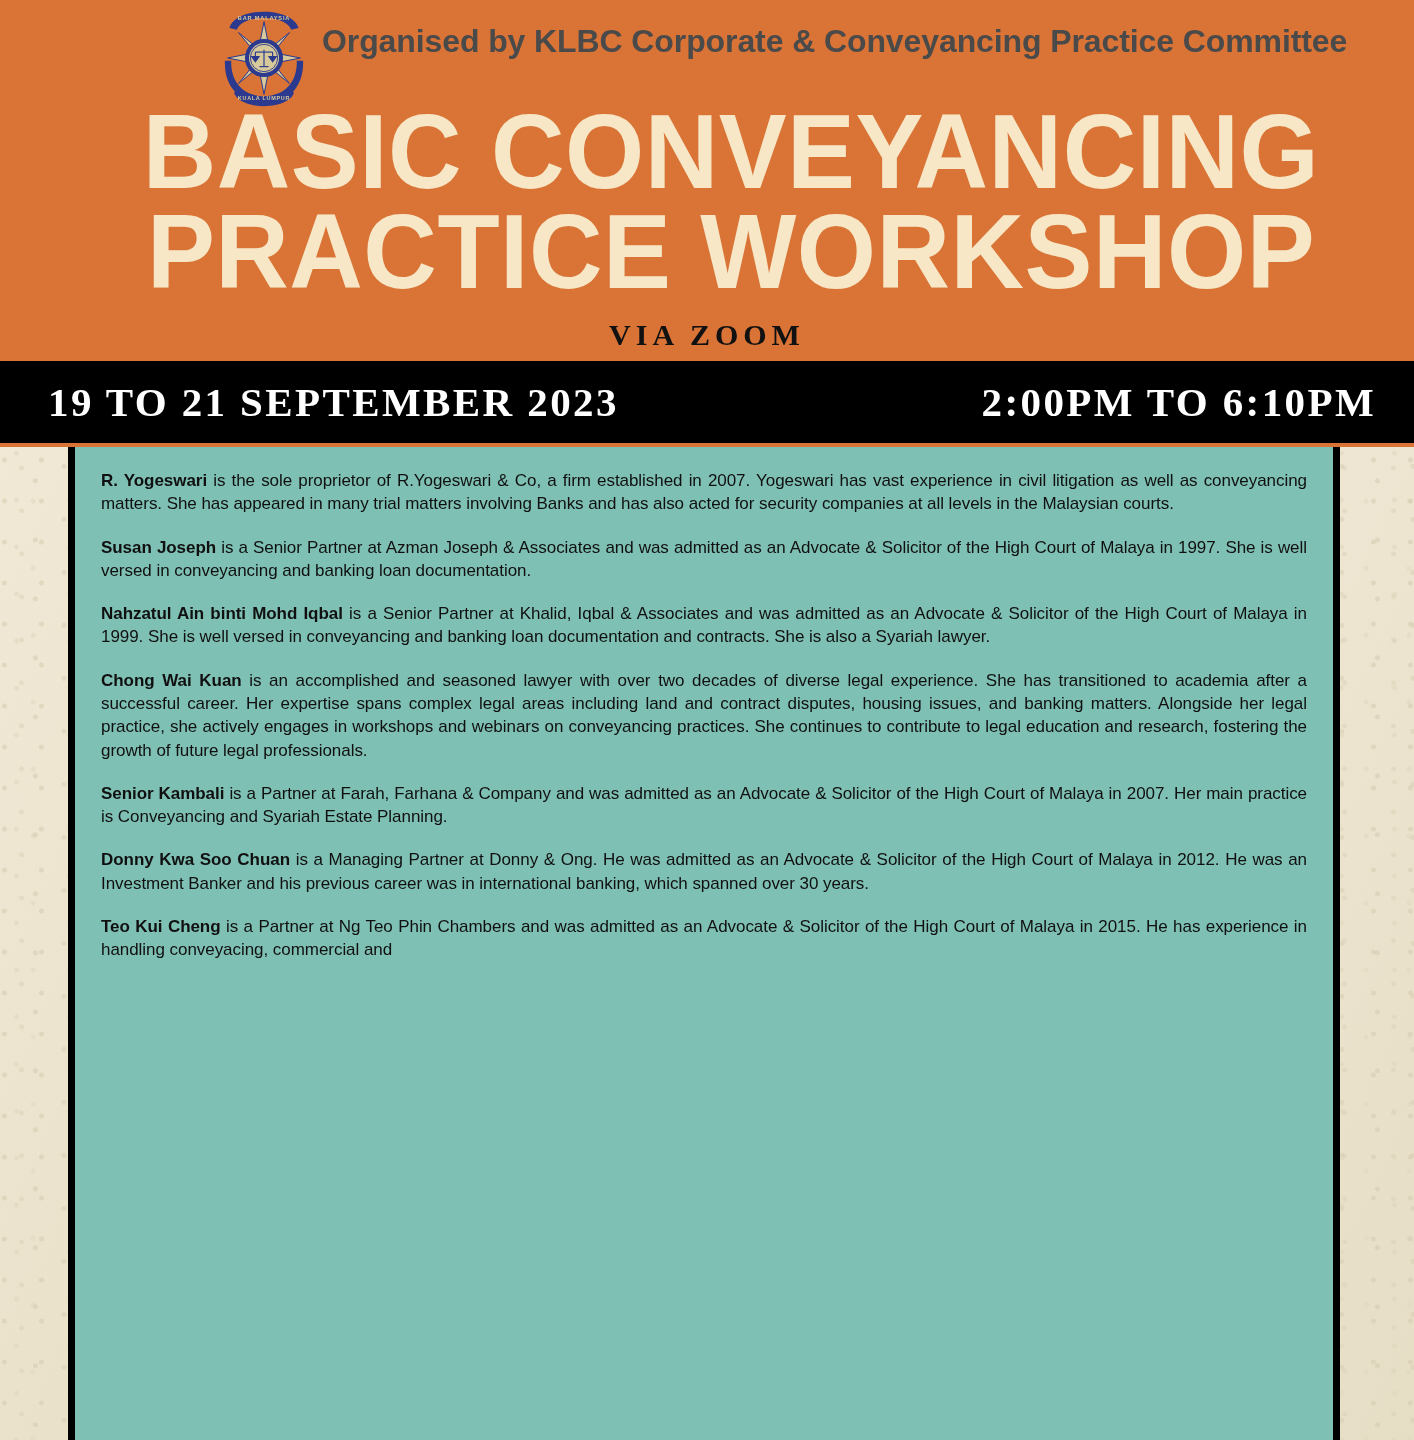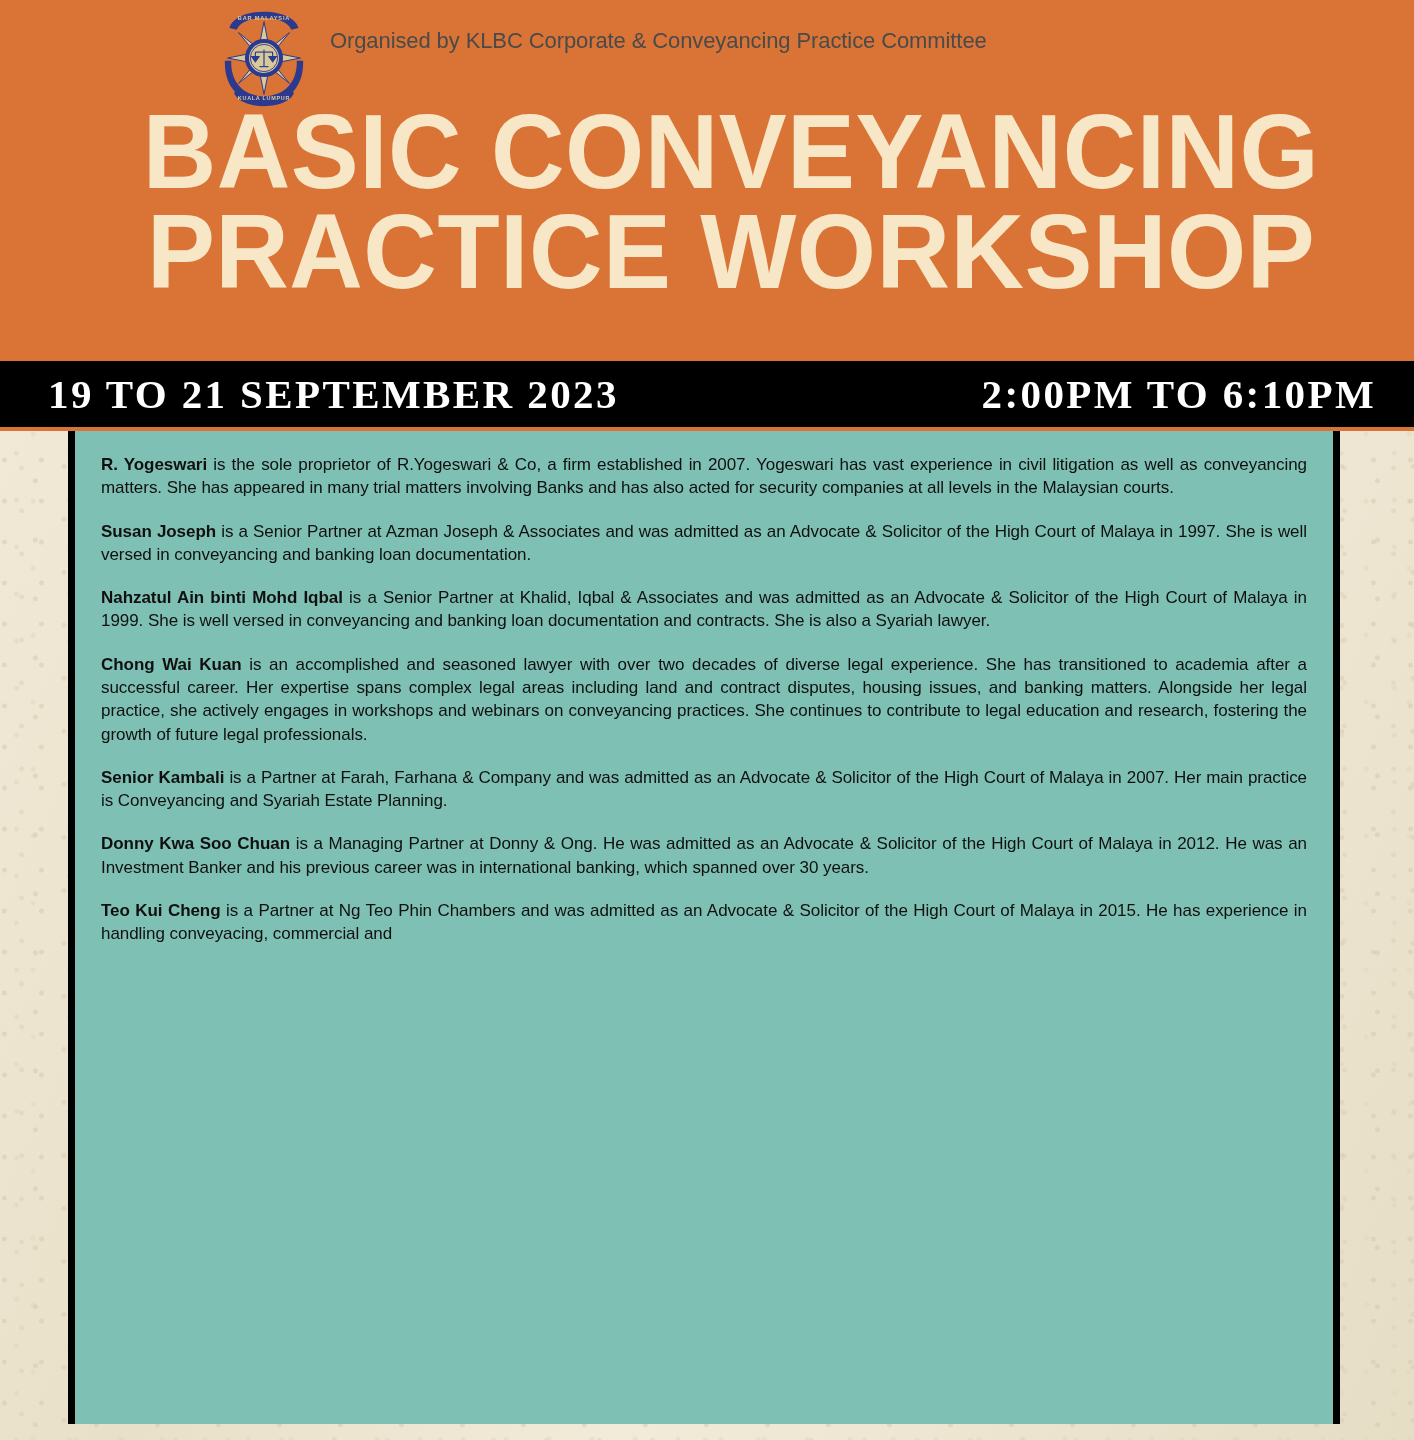--- a/index.html
+++ b/index.html
@@ -52,25 +52,25 @@
   }
 
   .logo {
     width: 92px;
     height: 100px;
     flex: 0 0 92px;
     position: relative;
   }
 
   .organiser-text {
-    font-size: 22px;
-    font-weight: normal;
+    font-size: 32px;
+    font-weight: bold;
     color: #4a4a4a;
     letter-spacing: -0.1px;
-    margin-left: 20px;
+    margin-left: 12px;
     white-space: nowrap;
     line-height: 1;
     margin-top: -34px;
   }
 
   .title-block {
     text-align: center;
     margin-top: -6px;
     padding-left: 48px;
   }
@@ -100,21 +100,21 @@
   .bar-strip {
     position: relative;
     z-index: 2;
     height: 4px;
     background: #d97436;
   }
 
   .datebar {
     position: relative;
     z-index: 2;
-    height: 66px;
+    height: 82px;
     background: #000000;
     display: flex;
     align-items: center;
     justify-content: space-between;
     padding: 0 38px 0 48px;
     box-sizing: border-box;
   }
 
   .datebar span {
     font-family: "Liberation Serif", serif;
@@ -210,20 +210,21 @@
     </div>
 
     <div class="organiser-text">Organised by KLBC Corporate &amp; Conveyancing Practice Committee</div>
   </div>
 
   <div class="title-block">
     <div class="title-line">BASIC CONVEYANCING</div>
     <div class="title-line">PRACTICE WORKSHOP</div>
   </div>
 
+  <div class="subtitle">VIA ZOOM</div>
 </div>
 
 <div class="bar-strip"></div>
 <div class="datebar">
   <span>19 TO 21 SEPTEMBER 2023</span>
   <span>2:00PM TO 6:10PM</span>
 </div>
 <div class="bar-strip"></div>
 
 <div class="content-wrap">

